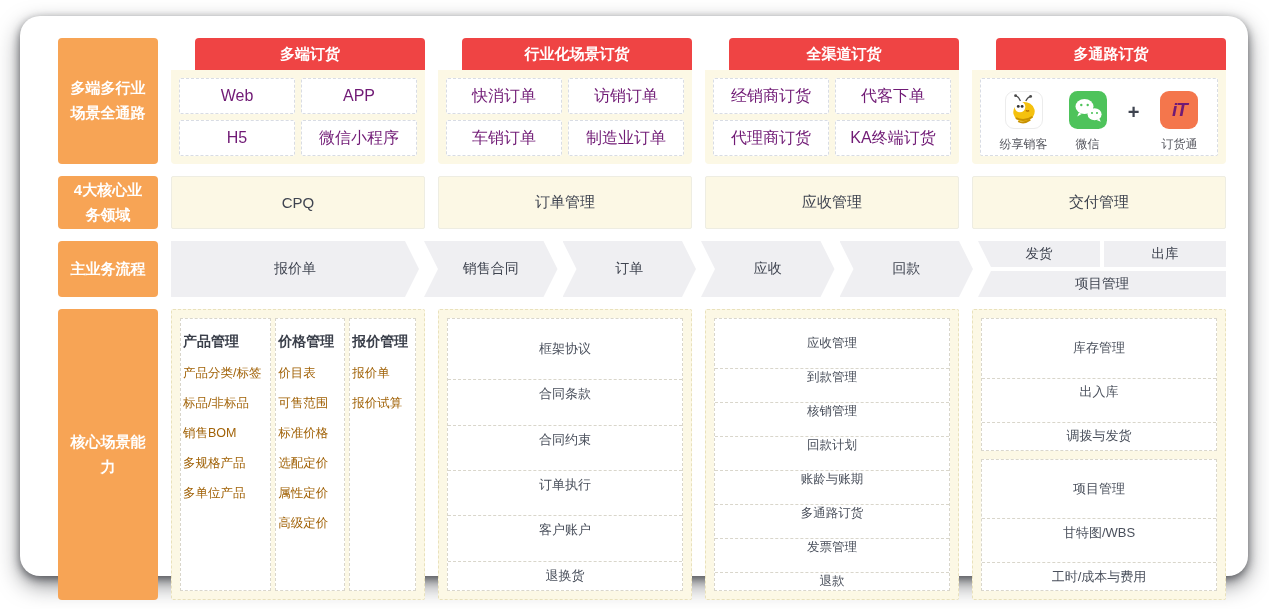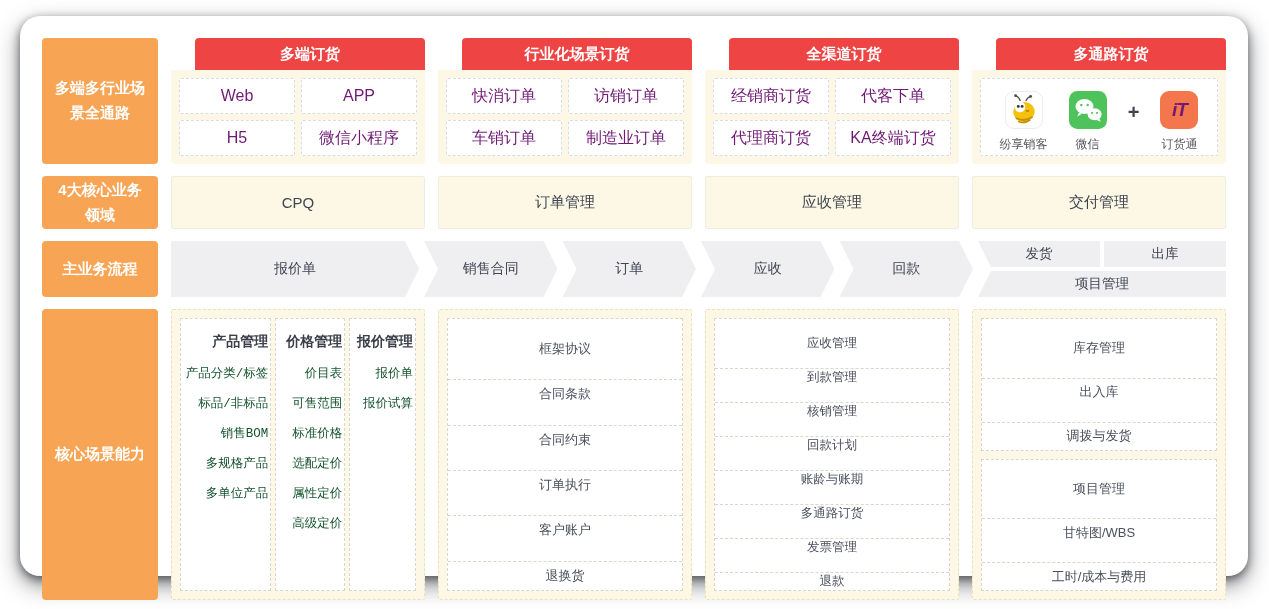--- a/index.html
+++ b/index.html
@@ -10,21 +10,21 @@
     background:#ffffff; border-radius:20px; padding:22px;
     box-shadow:0 3px 8px rgba(25,28,34,.55), 0 9px 22px rgba(25,28,34,.5);
     display:grid;
     grid-template-columns:116px repeat(4,1fr);
     grid-template-rows:126px 53px 56px 1fr;
     gap:12px 13px;
   }
   
   .rl { background:#F7A455; color:#fff; font-weight:bold; font-size:15px;
         display:flex; align-items:center; justify-content:center; text-align:center;
-        border-radius:4px; padding:8px 10px; line-height:1.65; }
+        border-radius:4px; padding:8px 10px; line-height:1.65;margin-left:16px; }
   
   .sec { display:flex; flex-direction:column; }
   .sec-h { height:32px; flex:0 0 32px; background:#ef4444; color:#fff; font-weight:bold; font-size:15px;
            display:flex; align-items:center; justify-content:center; border-radius:4px 4px 0 0;margin-left:24px; }
   .sec-b { flex:1; background:#FCF8E5; padding:8px; display:grid;
            grid-template-columns:1fr 1fr; grid-template-rows:1fr 1fr; gap:6px;
            border-radius:0 0 4px 4px; }
   .cell { background:#fff; border:1px dashed #D8DCE4; border-radius:2px;
           display:flex; align-items:center; justify-content:center;
           font-size:16px; color:#701a75; }
@@ -50,23 +50,23 @@
   .fs-mid { flex:1; clip-path:polygon(0 0, calc(100% - 14px) 0, 100% 50%, calc(100% - 14px) 100%, 0 100%, 14px 50%);text-align:center; }
   .branch { flex:0 0 248px; clip-path:polygon(0 0, 100% 0, 100% 100%, 0 100%, 14px 50%);
             display:grid; grid-template-columns:1fr 1fr; grid-template-rows:1fr 1fr; gap:4px; }
   .bcell { background:#EFEFF2; display:flex; align-items:center; justify-content:center;
            font-size:13.5px; color:#3F4450; }
   .bcell.wide { grid-column:1 / 3; }
   
   .panel { background:#FCF8E5; border:1px dashed #E9E1BC; border-radius:2px; padding:8px; }
   .p1 { display:grid; grid-template-columns:1.3fr 1fr .95fr; gap:4px; }
   .subcol { background:#fff; border:1px dashed #D9D6CB; display:flex; flex-direction:column;
-            align-items:flex-end; padding:12px 2px 4px; }
+            align-items:flex-start; padding:12px 2px 4px; }
   .subcol .hdr { font-weight:bold; font-size:14px; color:#3A3F4A; margin:2px 0 14px; }
-  .subcol .it { font-size:12.5px; color:#14532d; margin-bottom:13px; white-space:nowrap;font-family:Liberation Mono, monospace; }
+  .subcol .it { font-size:12.5px; color:#a16207; margin-bottom:13px; white-space:nowrap; }
   .p-list { display:flex; flex-direction:column; gap:8px; }
   .listbox { background:#fff; border:1px dashed #D9D6CB; flex:1; display:flex; flex-direction:column; }
   .lrow { flex:1; display:flex; align-items:center; justify-content:center;
           font-size:13px; color:#4A505C;margin-top:16px; }
   .lrow + .lrow { border-top:1px dashed #D9D6CB; }
   .rows8 .lrow { font-size:12.5px; }
 </style>
 </head>
 <body>
 

